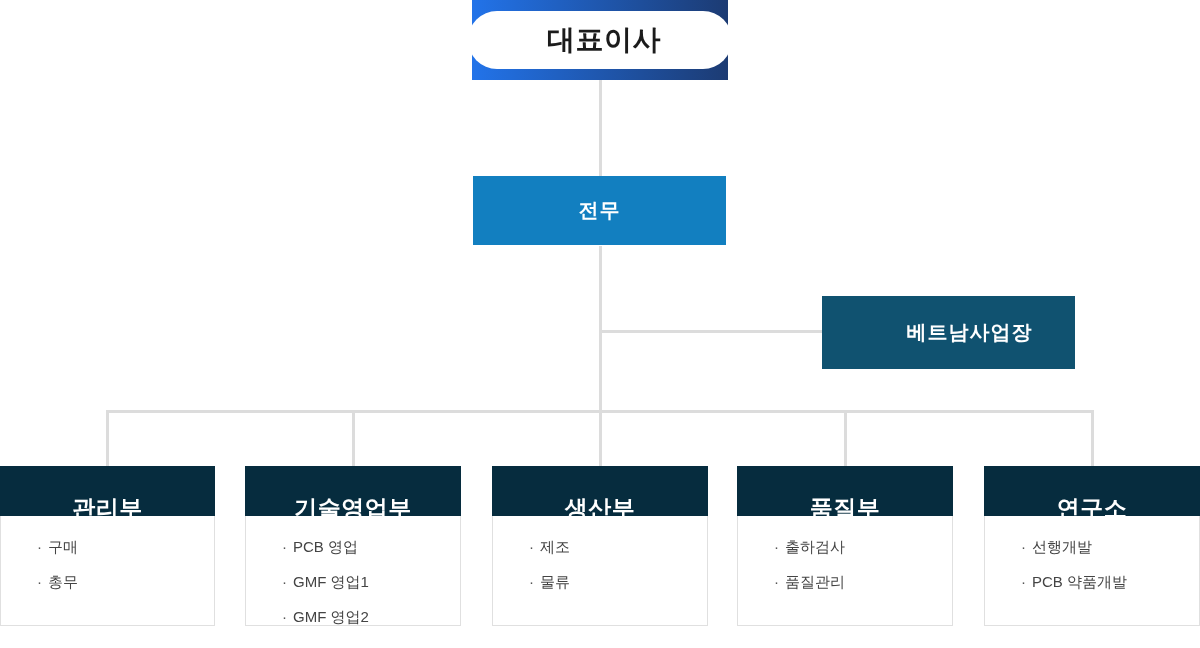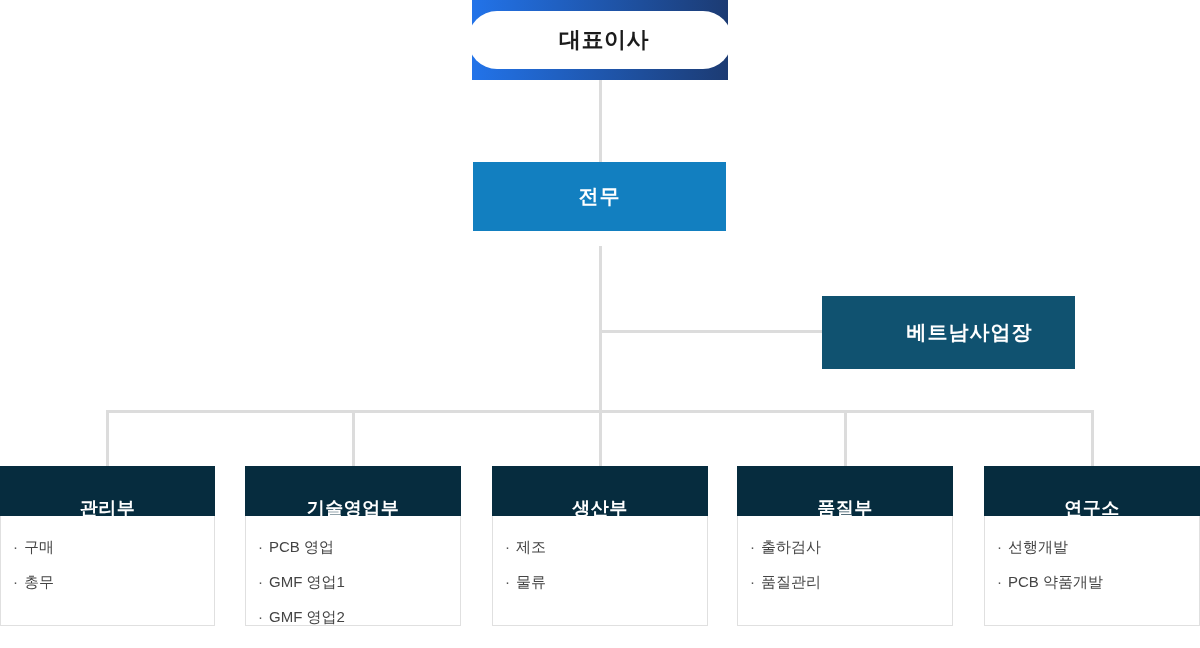--- a/index.html
+++ b/index.html
@@ -40,27 +40,27 @@
     background: linear-gradient(90deg, #2273e9 0%, #1c3b73 100%);
   }
   .root-pill {
     position: absolute;
     left: -4px; right: -4px; top: 11px; bottom: 11px;
     background: #ffffff;
     border-radius: 999px;
     display: flex; align-items: center; justify-content: center;
   }
   .root-pill .label {
-    font-size: 22px; font-weight: bold; color: #1b1b1b; letter-spacing: 0.5px; margin-left: 8px;
+    font-size: 28px; font-weight: bold; color: #1b1b1b; letter-spacing: 0.5px; margin-left: 8px;
   }
 
   
   .exec-box {
     position: absolute;
-    left: 473px; top: 162px; width: 253px; height: 69px;
+    left: 473px; top: 176px; width: 253px; height: 69px;
     background: #127fc0;
     display: flex; align-items: center; justify-content: center;
   }
   .exec-box .label { font-size: 20px; font-weight: bold; color: #ffffff; letter-spacing: 1px; }
 
   
   .branch-box {
     position: absolute;
     left: 822px; top: 296px; width: 253px; height: 73px;
     background: #105270;
@@ -76,27 +76,27 @@
   .dept-0 { left: 0;     width: 215px; }
   .dept-1 { left: 245px; }
   .dept-2 { left: 492px; }
   .dept-3 { left: 737px; }
   .dept-4 { left: 984px; }
   .dept-header {
     height: 50px;
     background: #062c3e;
     display: flex; align-items: center; justify-content: center;
   }
-  .dept-header .label { font-size: 18px; font-weight: bold; color: #ffffff; letter-spacing: 0.5px; margin-top: 34px; }
+  .dept-header .label { font-size: 23px; font-weight: bold; color: #ffffff; letter-spacing: 0.5px; margin-top: 34px; }
   .dept-body {
     height: 110px;
     background: #ffffff;
     border: 1px solid #e0e0e0;
     border-top: none;
-    padding: 20px 12px 0 12px;
+    padding: 20px 12px 0 36px;
   }
   .dept-item {
     font-size: 15px;
     color: #444444;
     line-height: 21px;
     margin-bottom: 14px;
     white-space: nowrap;
   }
   .dept-item .bullet { margin-right: 6px; color: #555555; }
 </style>

